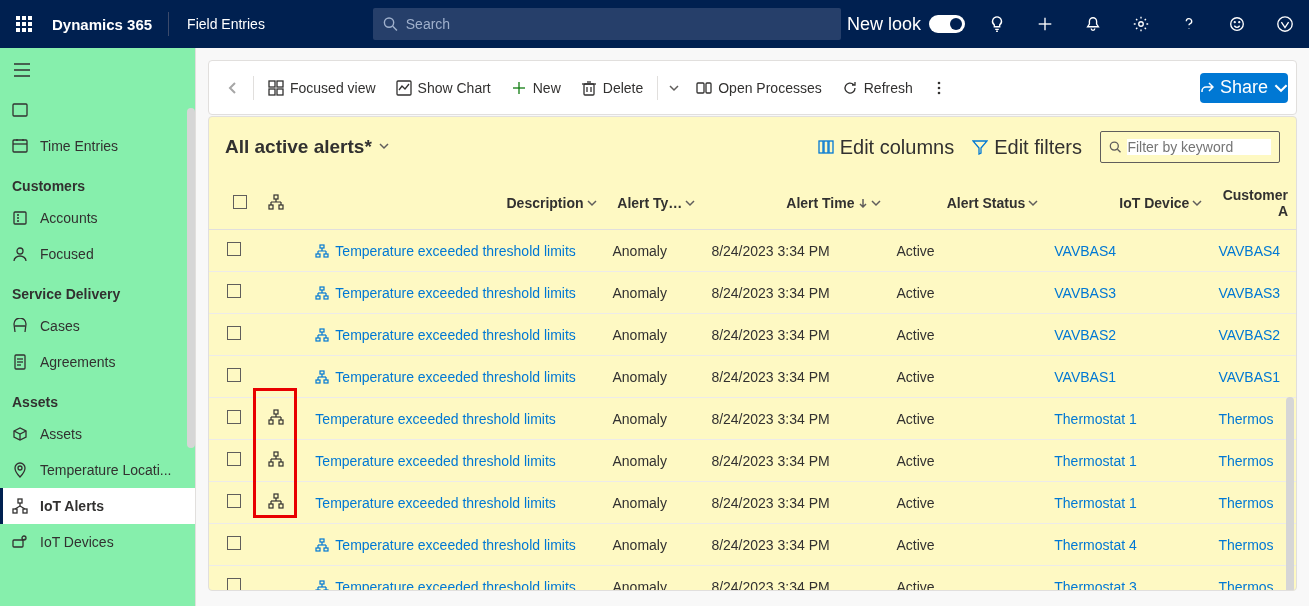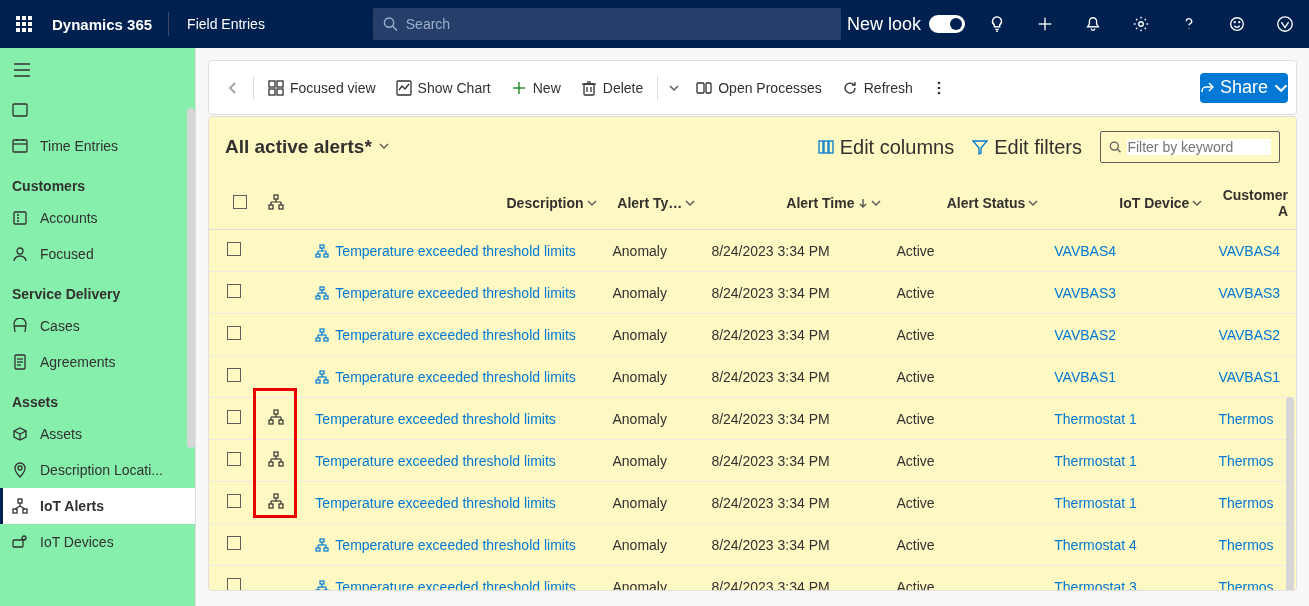--- a/index.html
+++ b/index.html
@@ -216,21 +216,21 @@
           <path d="M2 5l6-3 6 3v6l-6 3-6-3z"></path>
           <path d="M2 5l6 3 6-3M8 8v6"></path>
         </svg>
         <span>Assets</span>
       </div>
     <div class="nav-item">
         <svg viewBox="0 0 16 16">
           <circle cx="8" cy="6" r="2"></circle>
           <path d="M8 1a5 5 0 0 1 5 5c0 4-5 9-5 9S3 10 3 6a5 5 0 0 1 5-5z"></path>
         </svg>
-        <span>Description Locati...</span>
+        <span>Temperature Locati...</span>
       </div>
     <div class="nav-item sel">
         <svg viewBox="0 0 16 16">
           <rect x="6" y="1" width="4" height="4"></rect>
           <rect x="1" y="11" width="4" height="4"></rect>
           <rect x="11" y="11" width="4" height="4"></rect>
           <line x1="8" y1="5" x2="8" y2="8"></line>
           <line x1="3" y1="11" x2="8" y2="8"></line>
           <line x1="13" y1="11" x2="8" y2="8"></line>
         </svg>

